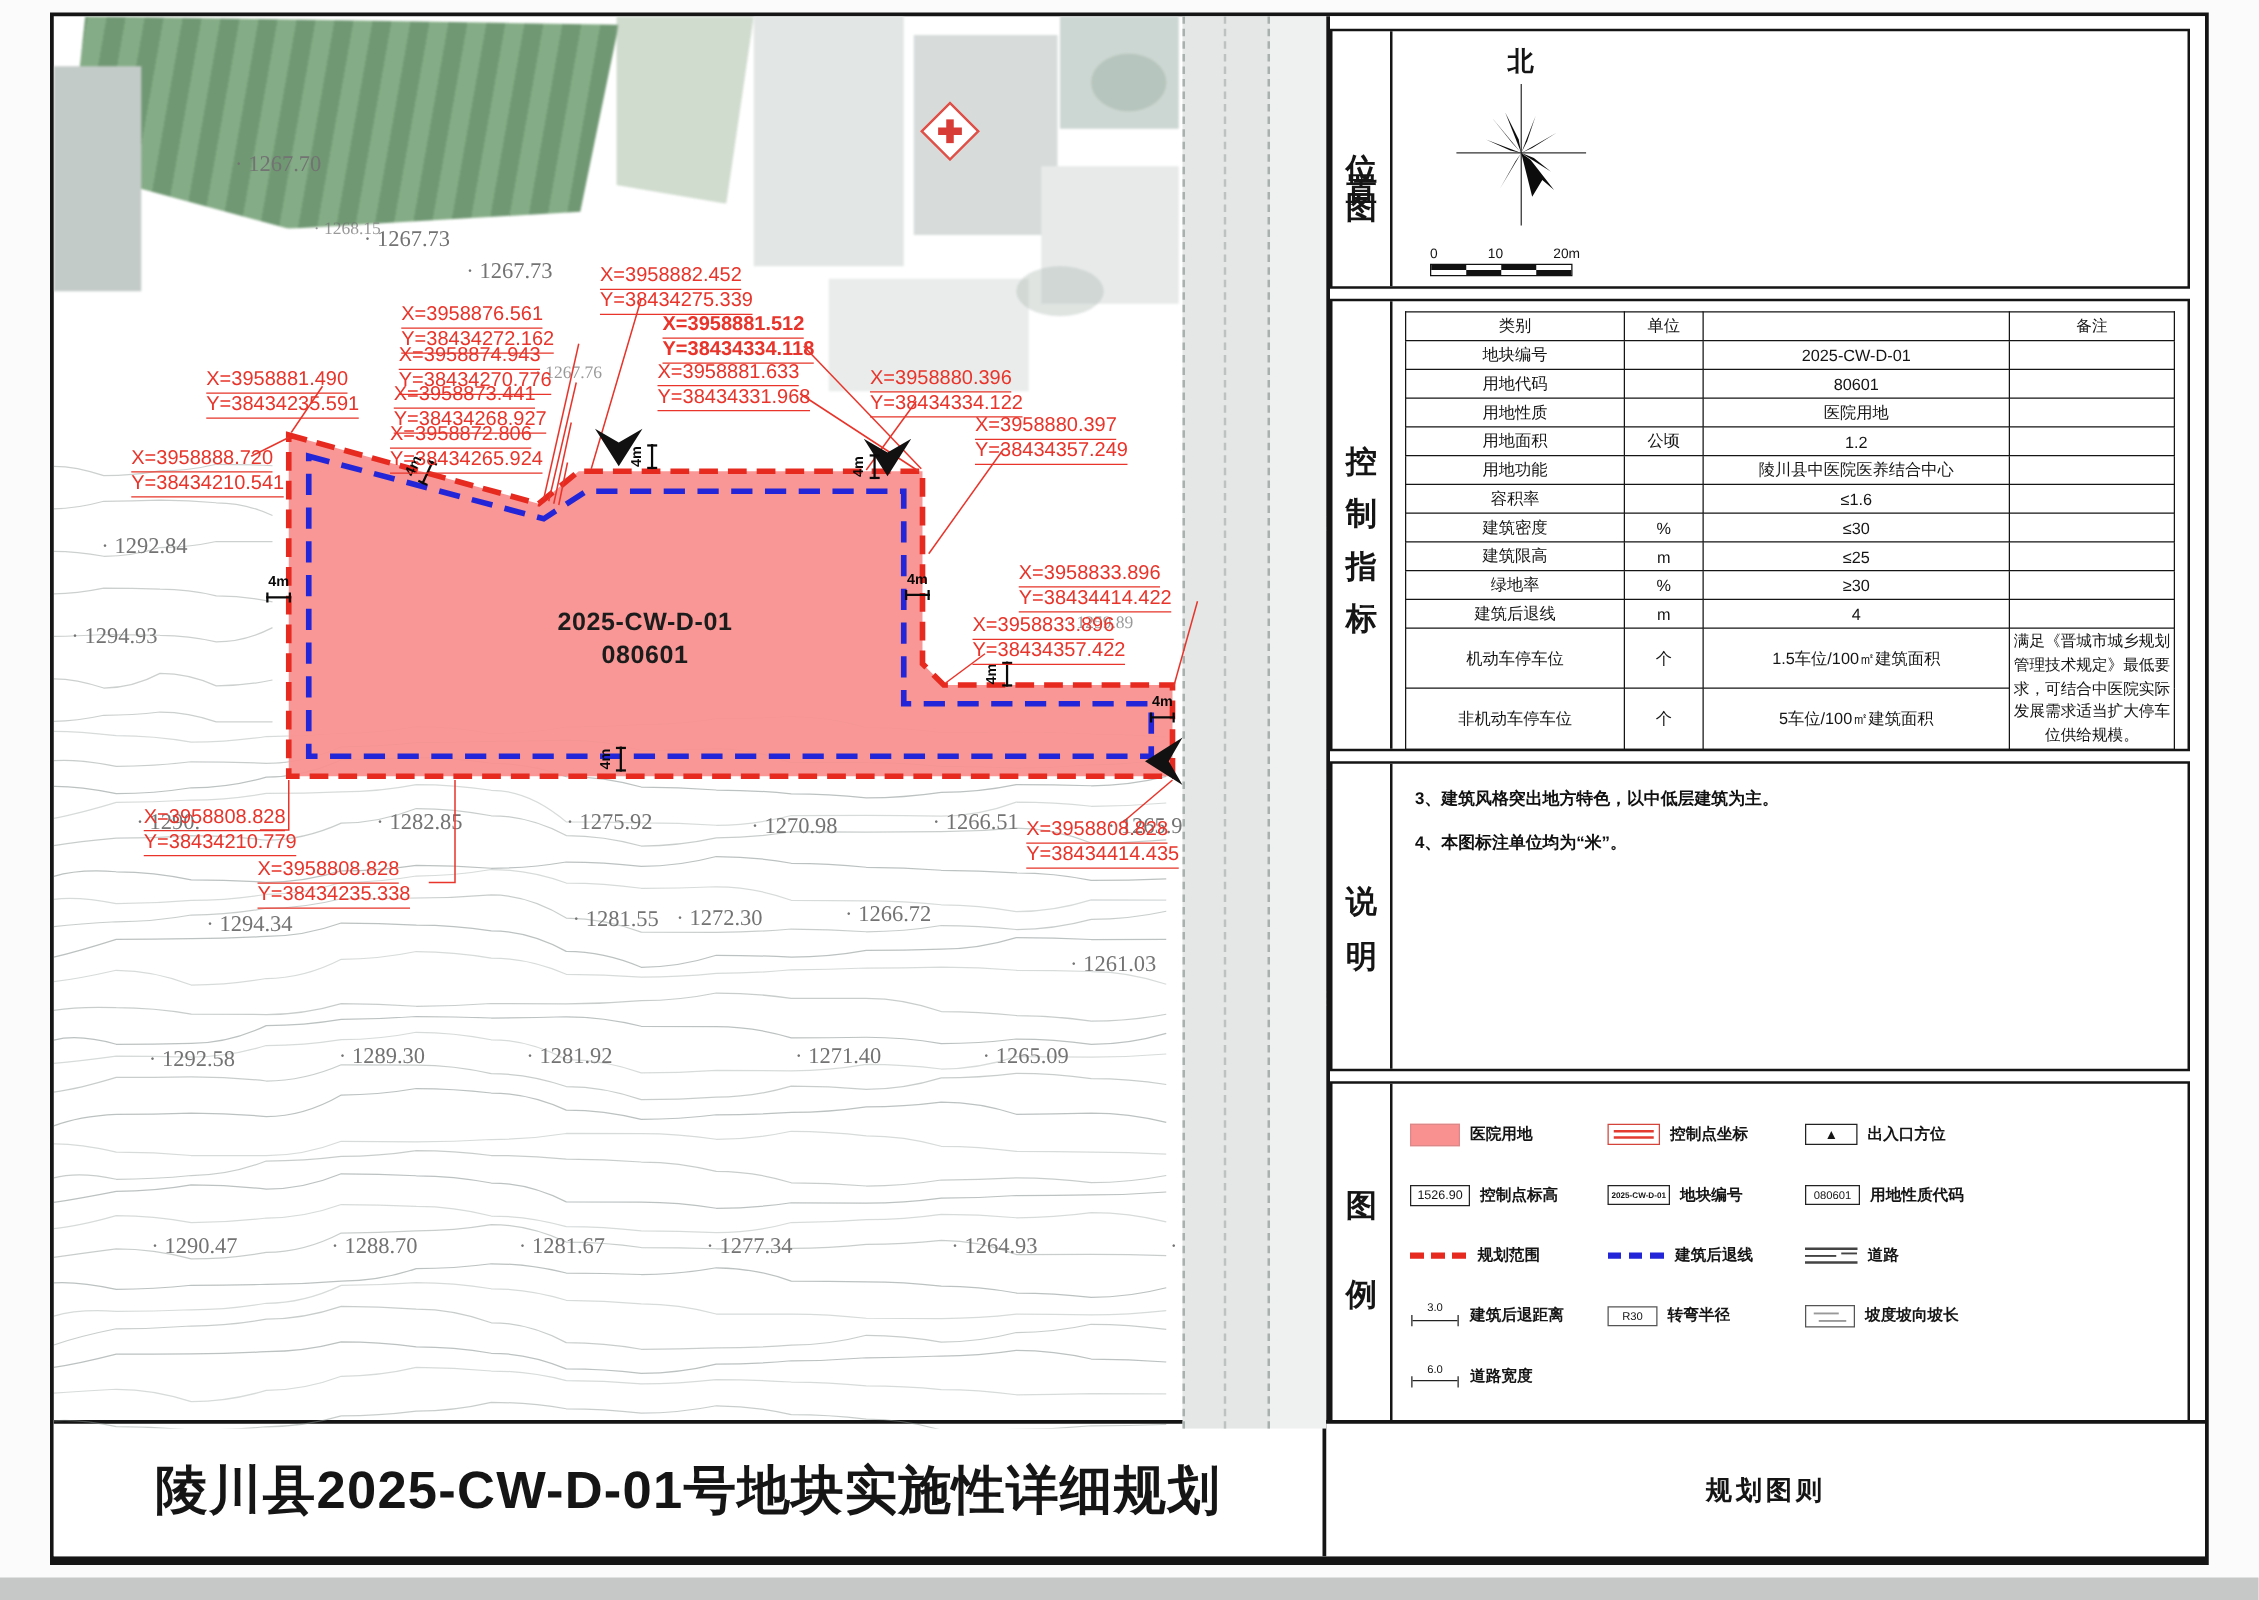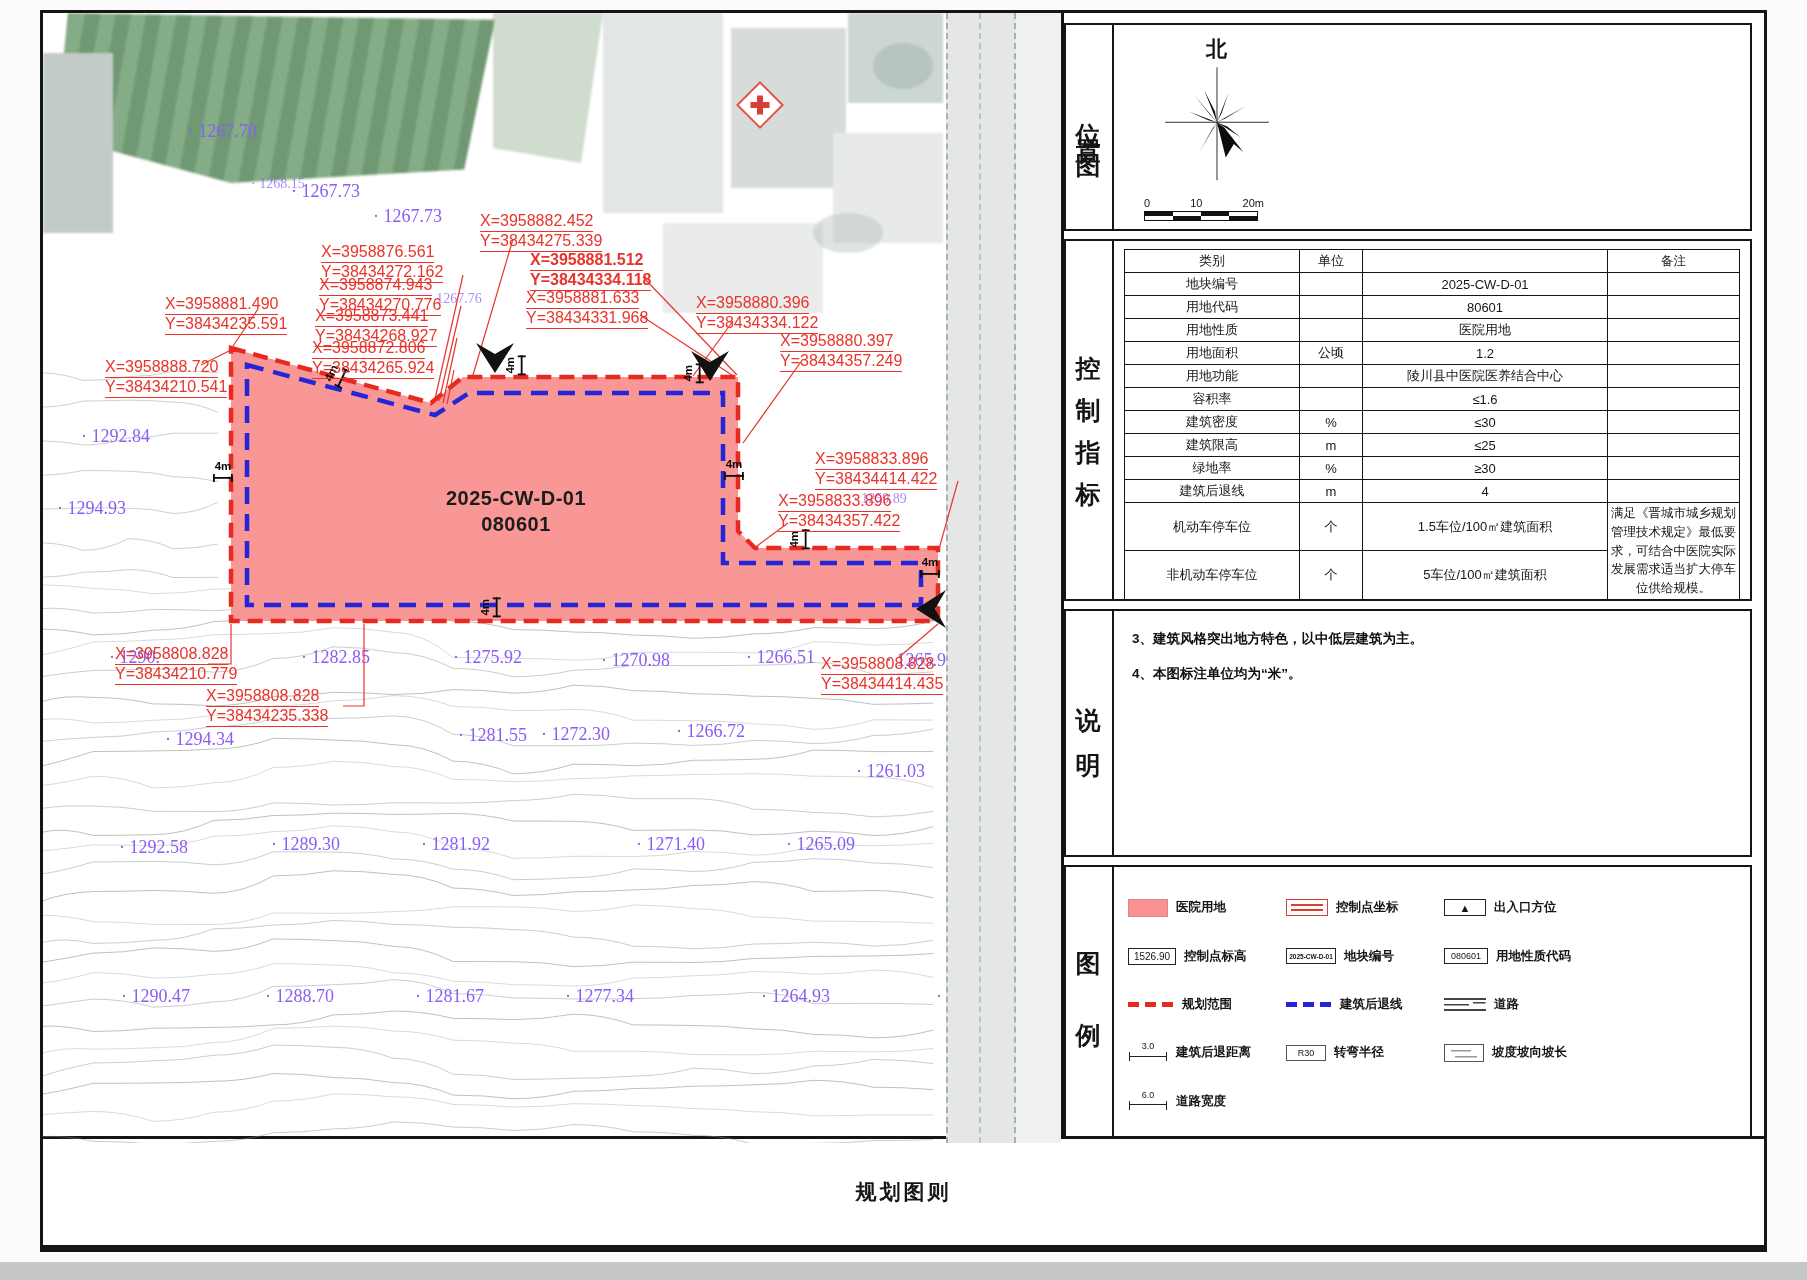--- a/index.html
+++ b/index.html
@@ -40,21 +40,21 @@
   .cross-marker::after  { width:6px; height:19px; transform:translate(-50%,-50%) rotate(-45deg); }
 
   #contours { position:absolute; inset:0; z-index:2; }
   .road { position:absolute; left:903px; top:0; width:66px; height:100%; background:#e4e7e6;
     border-left:2px dashed #a9b1ae; border-right:2px dashed #a9b1ae; z-index:4; }
   .road::after { content:""; position:absolute; left:31px; top:0; bottom:0; border-left:2px dashed #bcc3c0; }
   .east-strip { position:absolute; left:973px; top:0; right:0; height:100%; background:#eff1f0; z-index:4; }
 
   .elev-layer, .coords-layer, .dims-layer { position:absolute; inset:0; }
   .elev-layer { z-index:3; }
-  .elev { position:absolute; color:#8b5cf6; font-size:18px; font-family:"Liberation Serif", serif; white-space:nowrap; }
+  .elev { position:absolute; color:#737373; font-size:18px; font-family:"Liberation Serif", serif; white-space:nowrap; }
   .elev::before { content:"· "; }
   .elev.sm { font-size:14px; opacity:.72; }
 
   .parcel-svg { position:absolute; left:0; top:0; z-index:5; }
 
   .parcel-code { position:absolute; left:378px; top:472px; width:190px; z-index:6;
     text-align:center; font-size:20px; font-weight:700; color:#1c1c1c; line-height:26px; letter-spacing:.5px; }
 
   .dims-layer { z-index:6; }
   .dim { position:absolute; color:#0a0a0a; font-size:11.5px; font-weight:700;
@@ -607,17 +607,18 @@
               </span>
               <span class="lg-label">道路宽度</span>
             </div>
           </div>
       </div>
 
     </div>
   </div>
 
   <div class="titlebar">
+    <div class="tb-title">陵川县2025-CW-D-01号地块实施性详细规划</div>
     <div class="tb-type">规划图则</div>
   </div>
 </div>
 
 <div class="bottom-strip"></div>
 
 </body></html>

